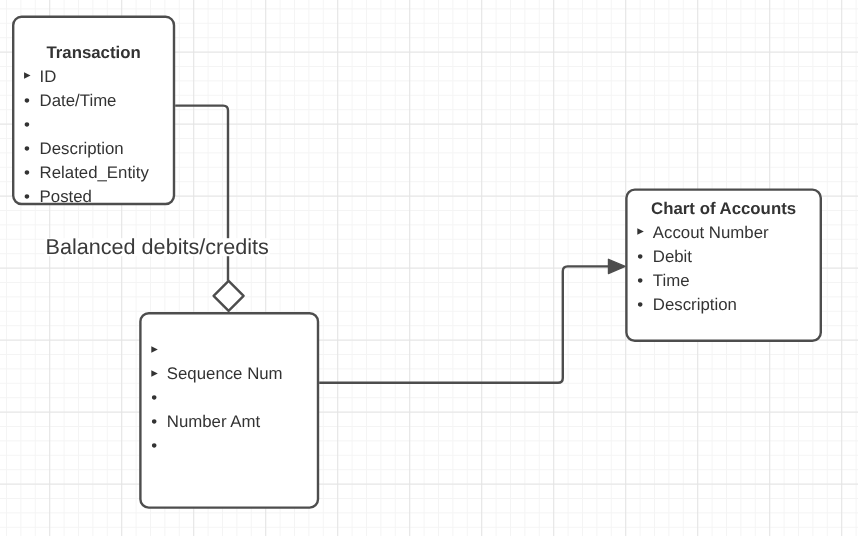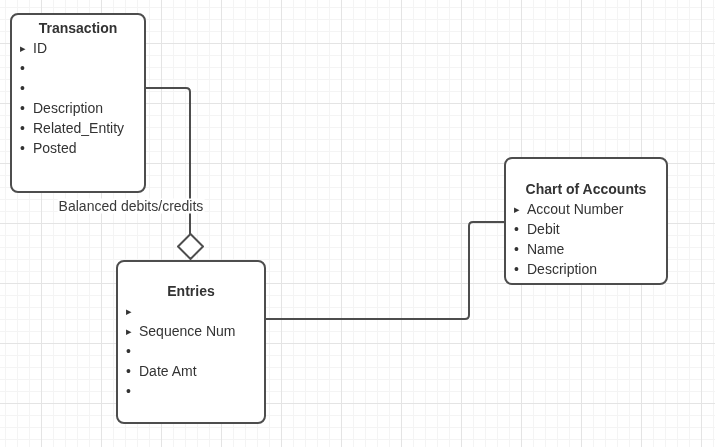--- a/index.html
+++ b/index.html
@@ -58,29 +58,29 @@
     color: #333333;
     font-size: 14px;
     line-height: 20px;
   }
   .bullet.key {
     font-size: 11px;
   }
   .attr-label {
     line-height: 20px;
   }
-  #entity-transaction { left: 10px; top: 13px;  width: 136px; height: 180px; padding-top: 3px; }
+  #entity-transaction { left: 10px; top: 13px;  width: 136px; height: 158px; padding-top: 18px; }
   #entity-entries     { left: 116px; top: 260px; width: 150px; height: 164px; padding-top: 19px; }
-  #entity-coa         { left: 504px; top: 157px; width: 164px; height: 128px; padding-top: 20px; }
+  #entity-coa         { left: 521px; top: 157px; width: 164px; height: 128px; padding-top: 4px; }
   .edge-label {
     position: absolute;
     transform: translate(-50%, -50%);
     background: #ffffff;
     color: #3a3a3a;
-    font-size: 14px;
+    font-size: 18px;
     line-height: 15px;
     padding: 0 1px;
     white-space: nowrap;
   }
   #label-balanced { left: 131px; top: 206px; }
   #label-posted   { left: 380px; top: 281px; }
 </style>
 </head>
 <body>
 
@@ -96,72 +96,72 @@
   </svg>
 
   <div class="entity" id="entity-transaction">
     <div class="entity-title">Transaction</div>
     <div class="attr-row">
       <span class="bullet key">▸</span>
       <span class="attr-label">ID</span>
     </div>
     <div class="attr-row">
       <span class="bullet">•</span>
+      <span class="attr-label">Date/Time</span>
     </div>
     <div class="attr-row">
       <span class="bullet">•</span>
     </div>
     <div class="attr-row">
       <span class="bullet">•</span>
       <span class="attr-label">Description</span>
     </div>
     <div class="attr-row">
       <span class="bullet">•</span>
       <span class="attr-label">Related_Entity</span>
     </div>
     <div class="attr-row">
       <span class="bullet">•</span>
       <span class="attr-label">Posted</span>
     </div>
   </div>
 
   <div class="entity" id="entity-entries">
-    <div class="entity-title">Entries</div>
     <div class="attr-row">
       <span class="bullet key">▸</span>
     </div>
     <div class="attr-row">
       <span class="bullet key">▸</span>
       <span class="attr-label">Sequence Num</span>
     </div>
     <div class="attr-row">
       <span class="bullet">•</span>
     </div>
     <div class="attr-row">
       <span class="bullet">•</span>
-      <span class="attr-label">Date Amt</span>
+      <span class="attr-label">Number Amt</span>
     </div>
     <div class="attr-row">
       <span class="bullet">•</span>
     </div>
   </div>
 
   <div class="entity" id="entity-coa">
     <div class="entity-title">Chart of Accounts</div>
     <div class="attr-row">
       <span class="bullet key">▸</span>
       <span class="attr-label">Accout Number</span>
     </div>
     <div class="attr-row">
       <span class="bullet">•</span>
       <span class="attr-label">Debit</span>
     </div>
     <div class="attr-row">
       <span class="bullet">•</span>
-      <span class="attr-label">Name</span>
+      <span class="attr-label">Time</span>
     </div>
     <div class="attr-row">
       <span class="bullet">•</span>
       <span class="attr-label">Description</span>
     </div>
   </div>
 
   <div class="edge-label" id="label-balanced">Balanced debits/credits</div>
 
 </div>

